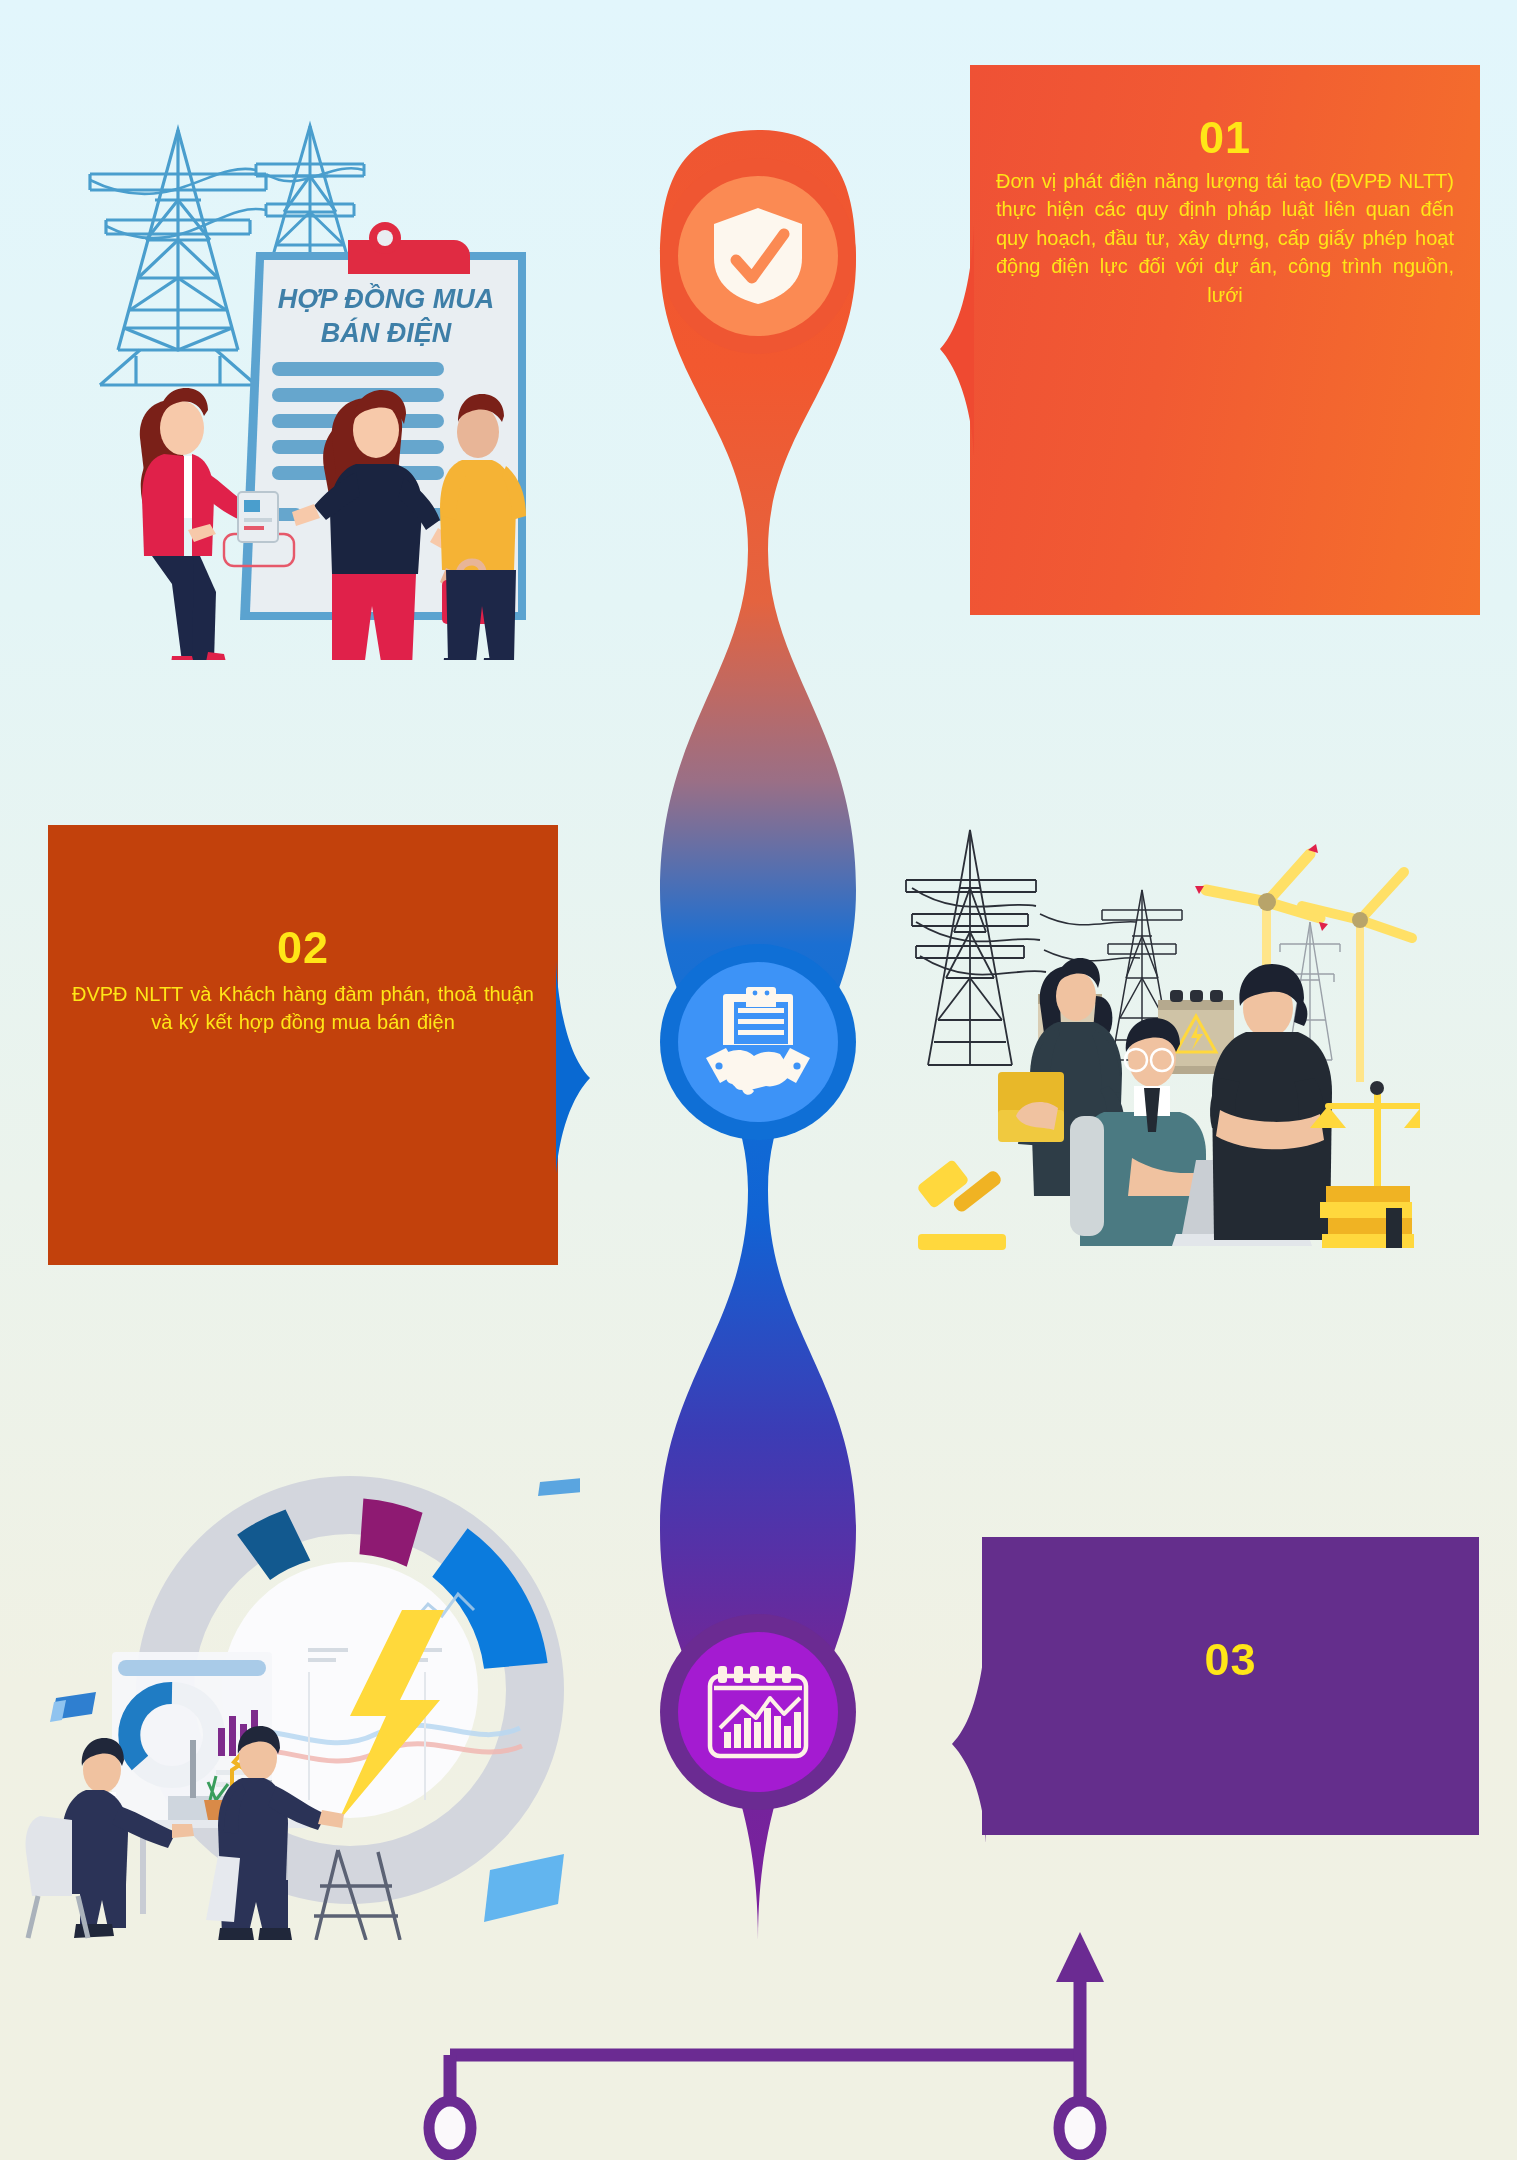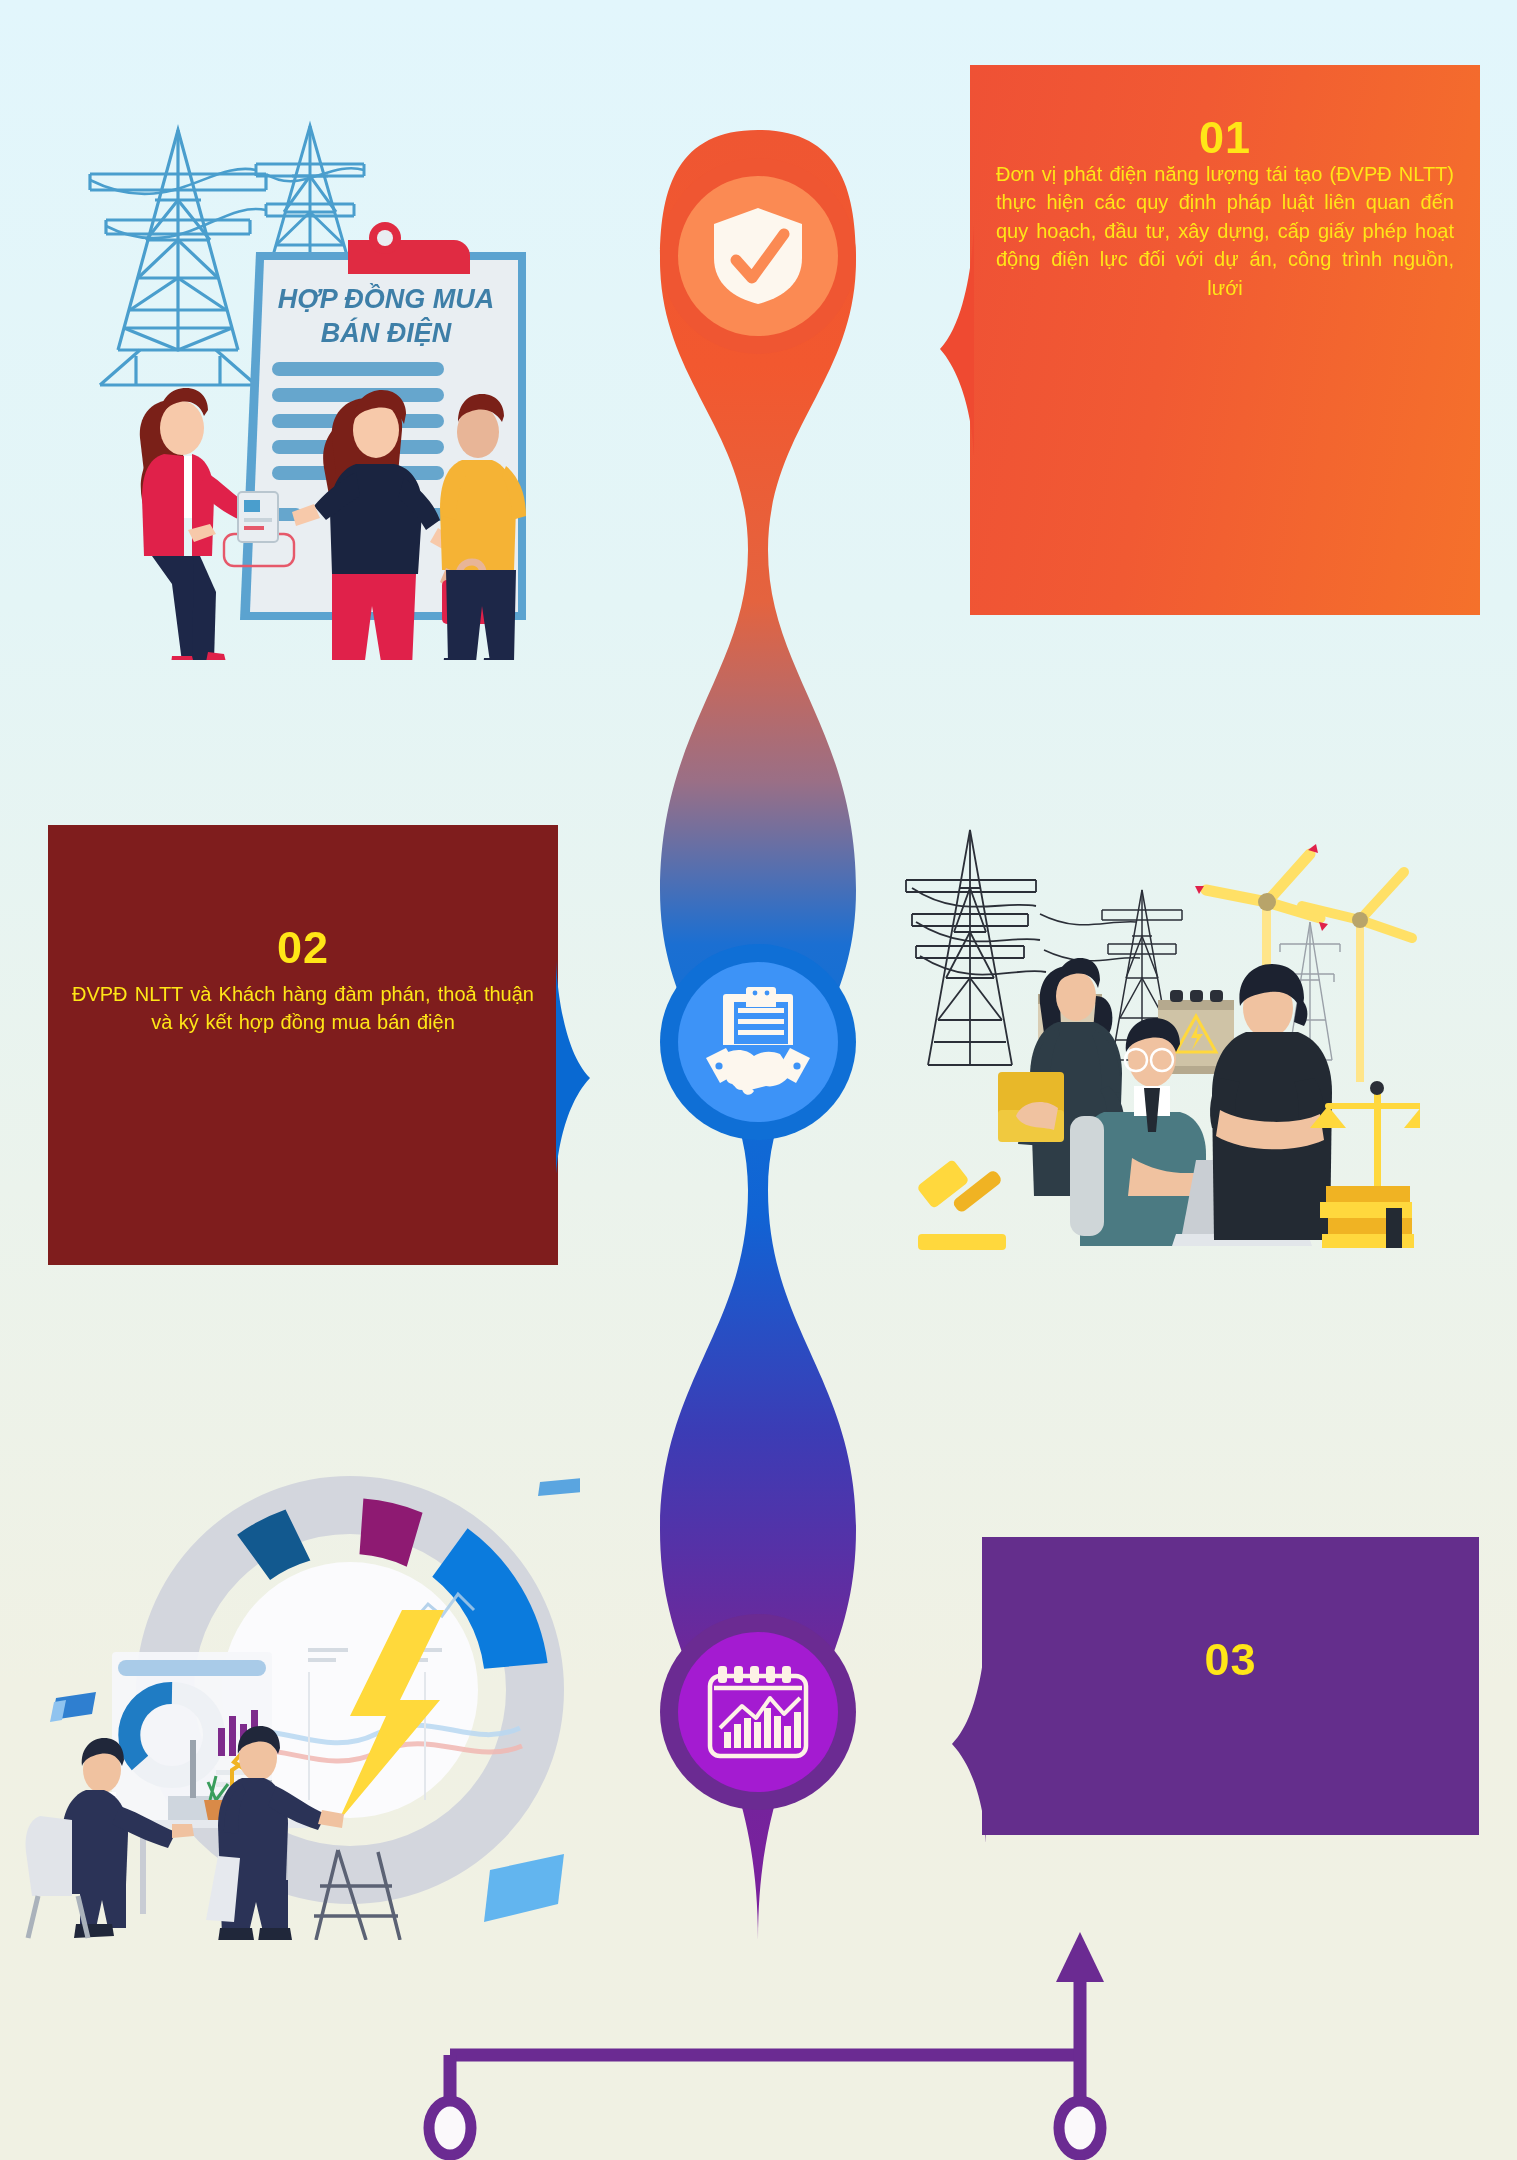--- a/index.html
+++ b/index.html
@@ -35,25 +35,25 @@
     color:#ffe617;font-size:20px;line-height:1.42;
     text-align:justify;text-align-last:center;
     word-spacing:1px;
   }
 
   .box1{
     left:970px;top:65px;width:510px;height:550px;
     background:linear-gradient(100deg,#ef5135 0%,#f15a33 40%,#f5712b 100%);
     padding:30px 26px 0 26px;
   }
-  .box1 .num{margin-top:20px;margin-bottom:0;}
+  .box1 .num{margin-top:20px;margin-bottom:7px;}
 
   .box2{
     left:48px;top:825px;width:510px;height:440px;
-    background:#7f1d1d;padding:0 12px;
+    background:#c2410c;padding:0 12px;
   }
   .box2 .inner{position:absolute;left:24px;right:24px;top:100px;}
 
   .box3{
     left:982px;top:1537px;width:497px;height:298px;
     background:#642e8c;padding:0 26px;
   }
   .box3 .inner{position:absolute;left:26px;right:26px;top:100px;}
 
   

